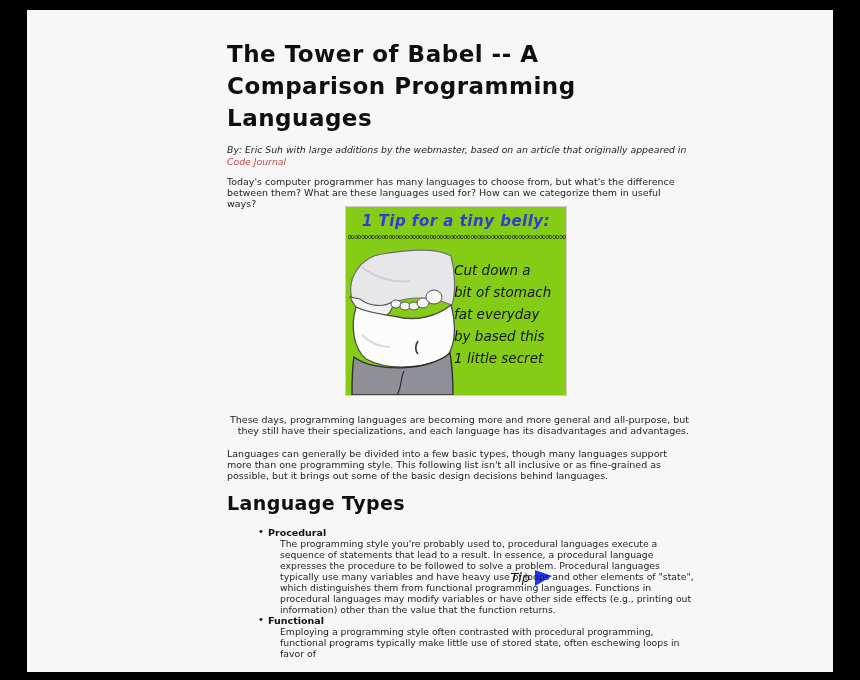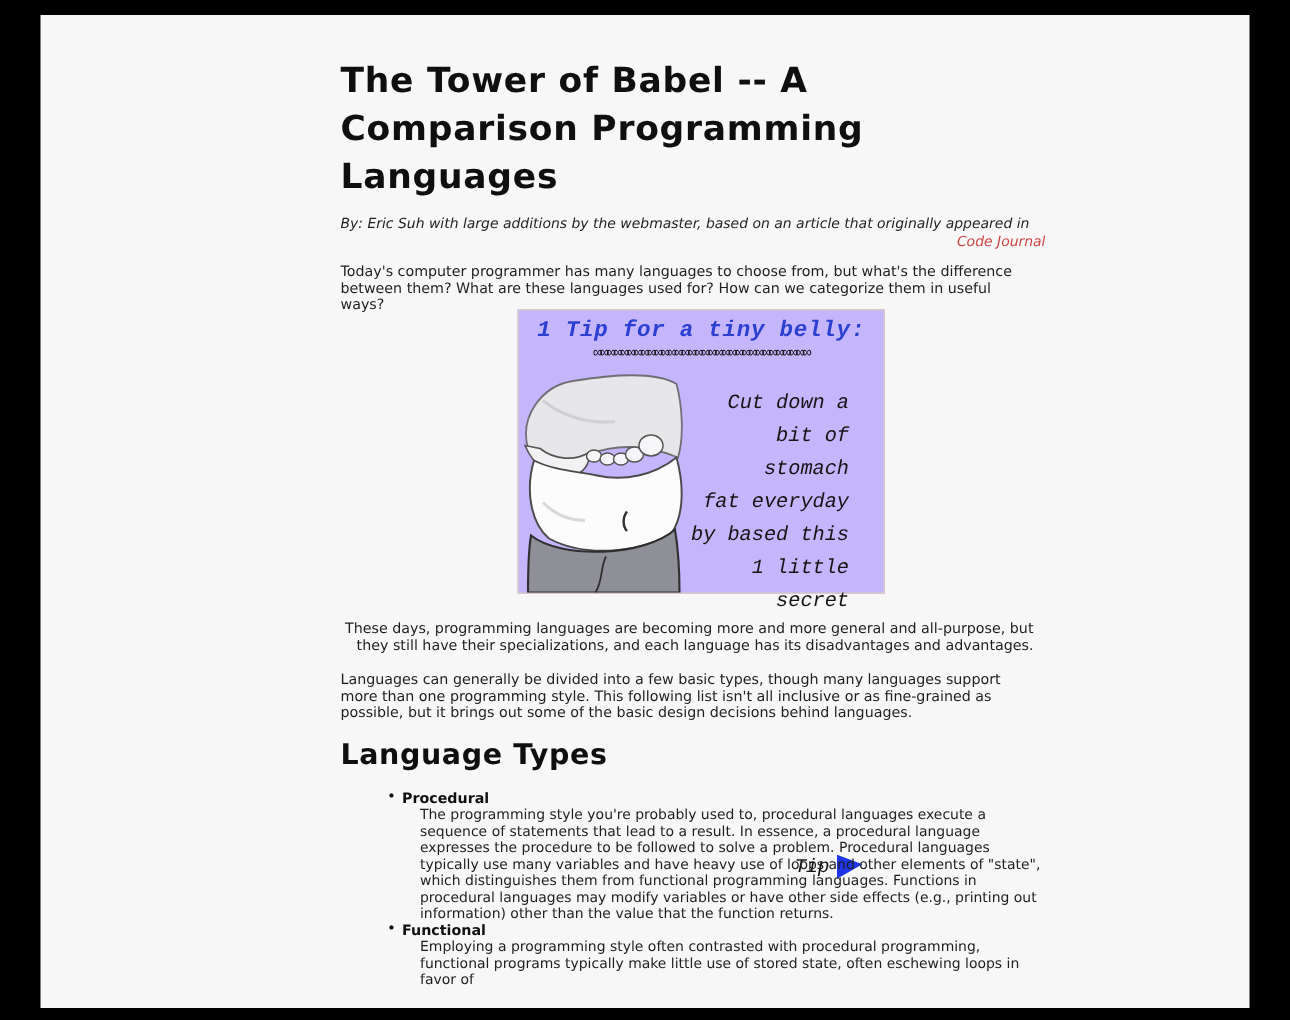--- a/index.html
+++ b/index.html
@@ -12,42 +12,42 @@
   }
   
   .doc-title{
     position:absolute;left:200px;top:28px;width:470px;
     font-size:23px;font-weight:bold;color:#0f0f0f;line-height:32px;letter-spacing:.5px;
   }
   .byline{
     position:absolute;left:200px;top:134px;width:470px;
     font-size:9.3px;font-style:italic;line-height:11.5px;color:#222;
   }
-  .byline .link{color:#cc4545;cursor:pointer;text-align:right;}
+  .byline .link{color:#cc4545;cursor:pointer;}
   
   .para{position:absolute;font-size:9.5px;line-height:11px;color:#1e1e1e;}
   .p-intro{left:200px;top:166px;width:458px;}
   .p-these{left:200px;top:404px;width:462px;text-align:right;}
   .p-lang {left:200px;top:438px;width:462px;}
   
   .ad{
-    position:absolute;left:318px;top:196px;width:245px;height:190px;
-    background:#c4b5fd;border:1px solid #d8caca;box-sizing:border-box;cursor:pointer;font-family:Liberation Mono, monospace;
+    position:absolute;left:318px;top:196px;width:222px;height:190px;
+    background:#84cc16;border:1px solid #d8caca;box-sizing:border-box;cursor:pointer;
   }
   .ad-title{
     position:absolute;left:0;top:5px;width:100%;text-align:center;
     font-size:15px;font-weight:bold;font-style:italic;color:#2b3fd0;letter-spacing:.5px;
   }
   .ad-divider{
     position:absolute;left:0;top:24px;width:100%;text-align:center;
     font-size:10px;letter-spacing:-1.5px;color:#111;white-space:nowrap;overflow:hidden;
   }
   .ad-fig{position:absolute;left:2px;top:40px;}
   .ad-text{
-    position:absolute;left:108px;top:52px;width:112px;text-align:right;
+    position:absolute;left:108px;top:52px;width:112px;text-align:left;
     font-size:13.5px;font-style:italic;font-weight:500;line-height:22px;color:#141414;
   }
   .ad-tip{
     position:absolute;right:14px;top:362px;display:flex;align-items:center;gap:5px;
     font-size:13px;font-style:italic;color:#141414;
   }
   .tip-arrow{
     width:0;height:0;border-left:17px solid #1f35e8;
     border-top:8px solid transparent;border-bottom:8px solid transparent;
     transform:skewY(-6deg);

